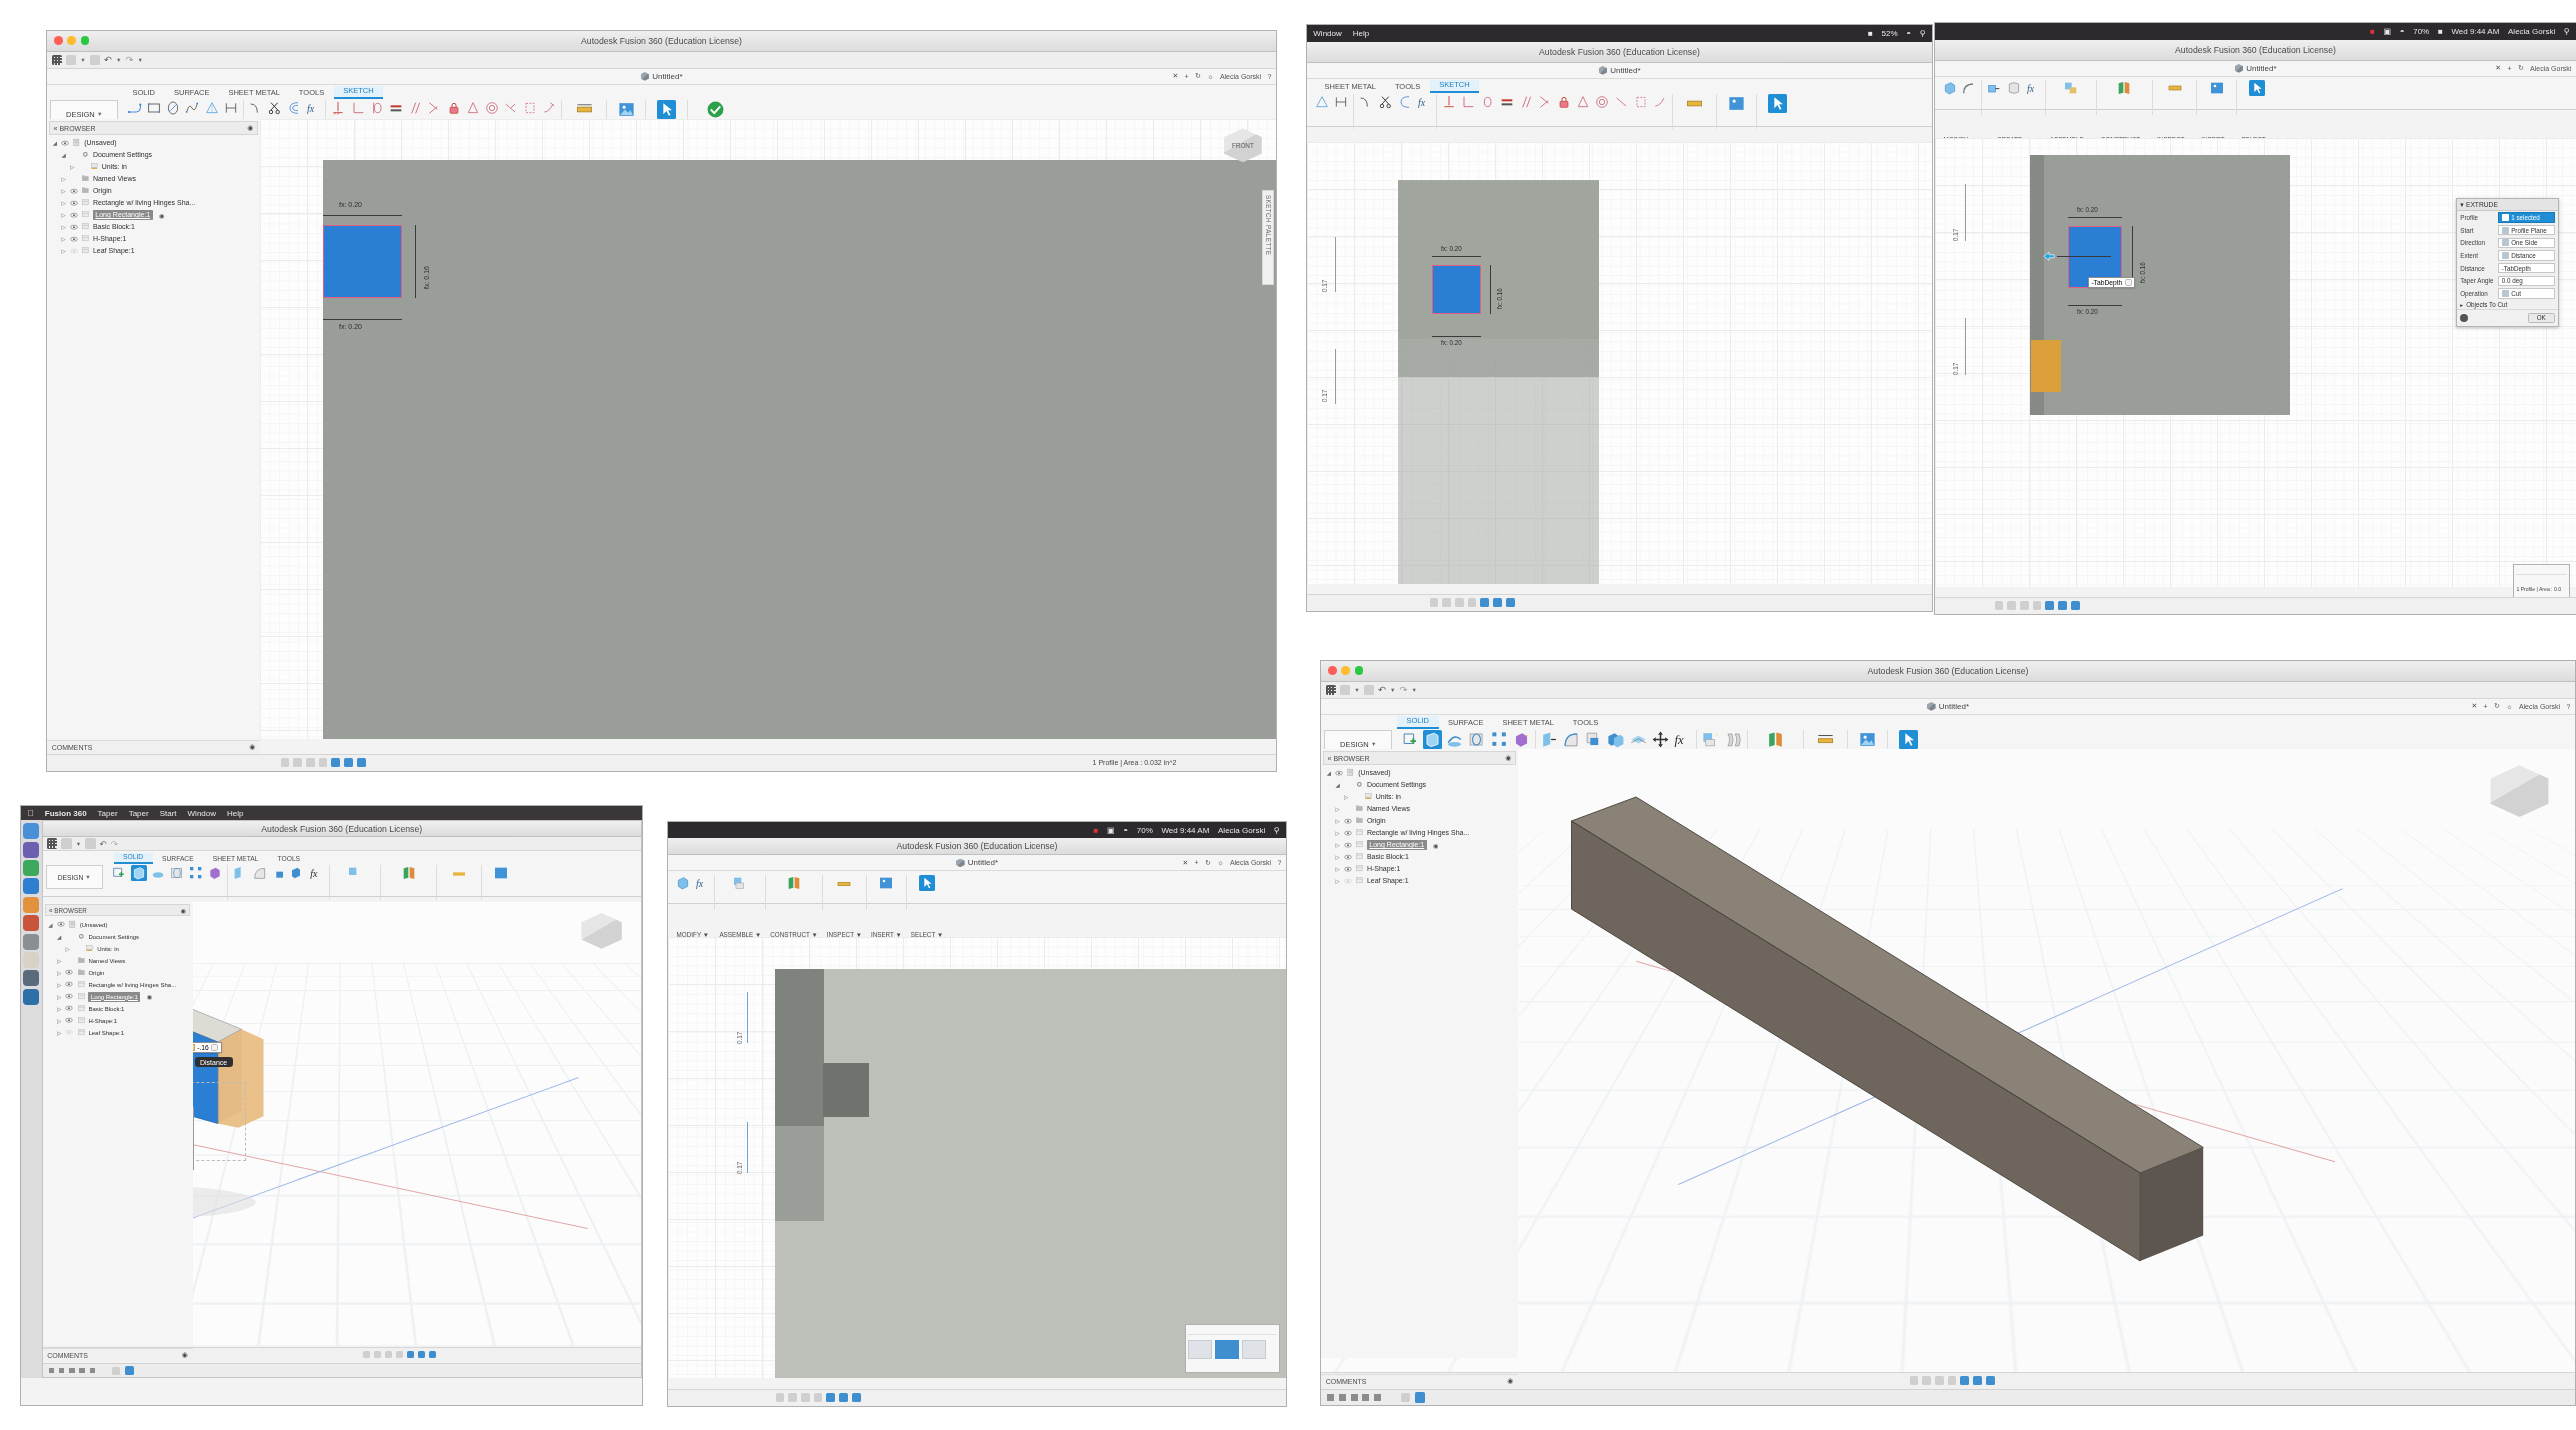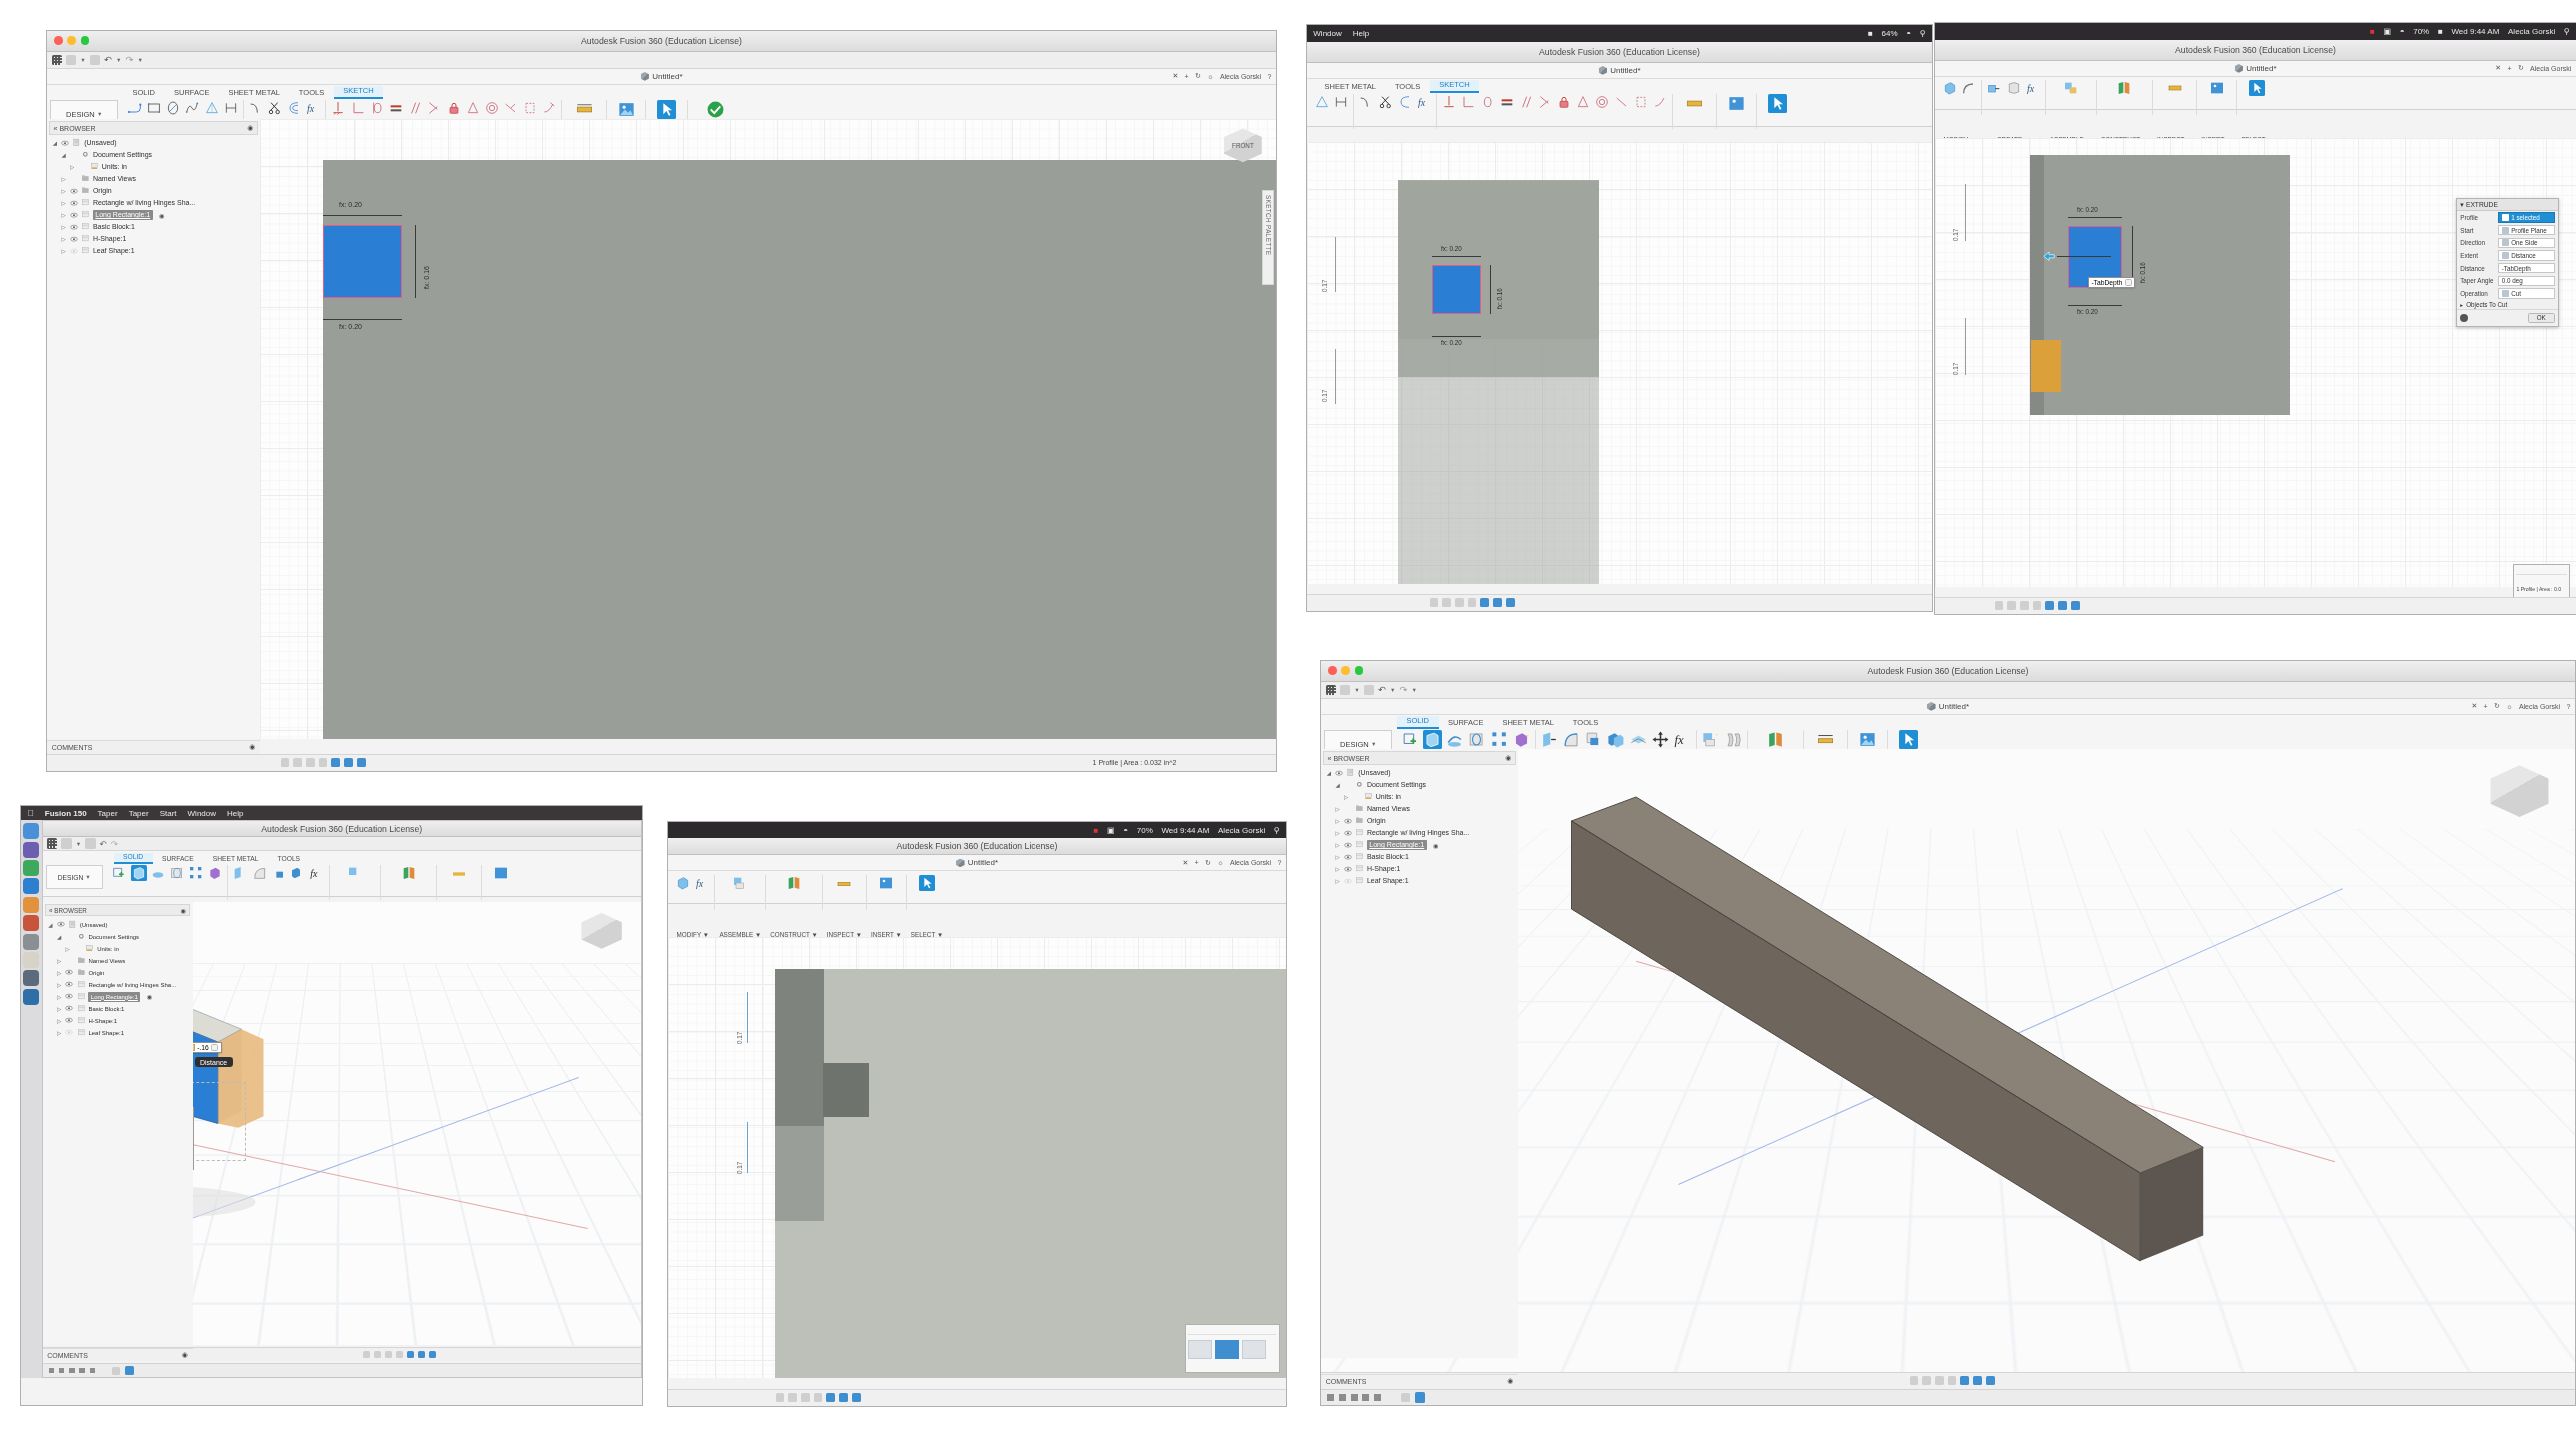--- a/index.html
+++ b/index.html
@@ -592,21 +592,21 @@
       <div style="margin-left:auto; margin-right:95px;">1 Profile | Area : 0.032 in^2</div>
     </div>
   </div>
 
   <div class="win" style="left:1306px; top:24px; width:627px; height:588px; border:0.8px solid #b0b0b0;">
     <div class="macbar" style="left:0; top:0; right:0; height:17.4px;">
       <span class="mm">Window</span>
       <span class="mm">Help</span>
       <div class="macbar-right">
         <span>■</span>
-        <span>64%</span>
+        <span>52%</span>
         <span>◓</span>
         <span>⚲</span>
       </div>
     </div>
     <div class="win-titlebar" style="margin-top:17.4px;">
       <div class="win-title">Autodesk Fusion 360 (Education License)</div>
     </div>
     <div class="docrow">
       <div class="doc-tab">
         <span class="cube-ico"></span>
@@ -1402,21 +1402,21 @@
       <span class="tl-btn"></span>
       <span style="width:11px"></span>
       <span class="nv"></span>
       <span class="tl-chip"></span>
     </div>
   </div>
 
   <div class="win" style="left:20px; top:805px; width:623px; height:601px; border:0.8px solid #b0b0b0;">
     <div class="macbar light" style="left:0; top:0; right:0; height:14px;">
       <span class="apple"></span>
-      <span class="mm bold">Fusion 150</span>
+      <span class="mm bold">Fusion 360</span>
       <span class="mm">Taper</span>
       <span class="mm">Taper</span>
       <span class="mm">Start</span>
       <span class="mm">Window</span>
       <span class="mm">Help</span>
     </div>
 
     <div class="dock" style="left:0; top:14px; bottom:27px;">
       <div class="dk" style="background:#4a90d9"></div>
       <div class="dk" style="background:#6c5fb0"></div>

